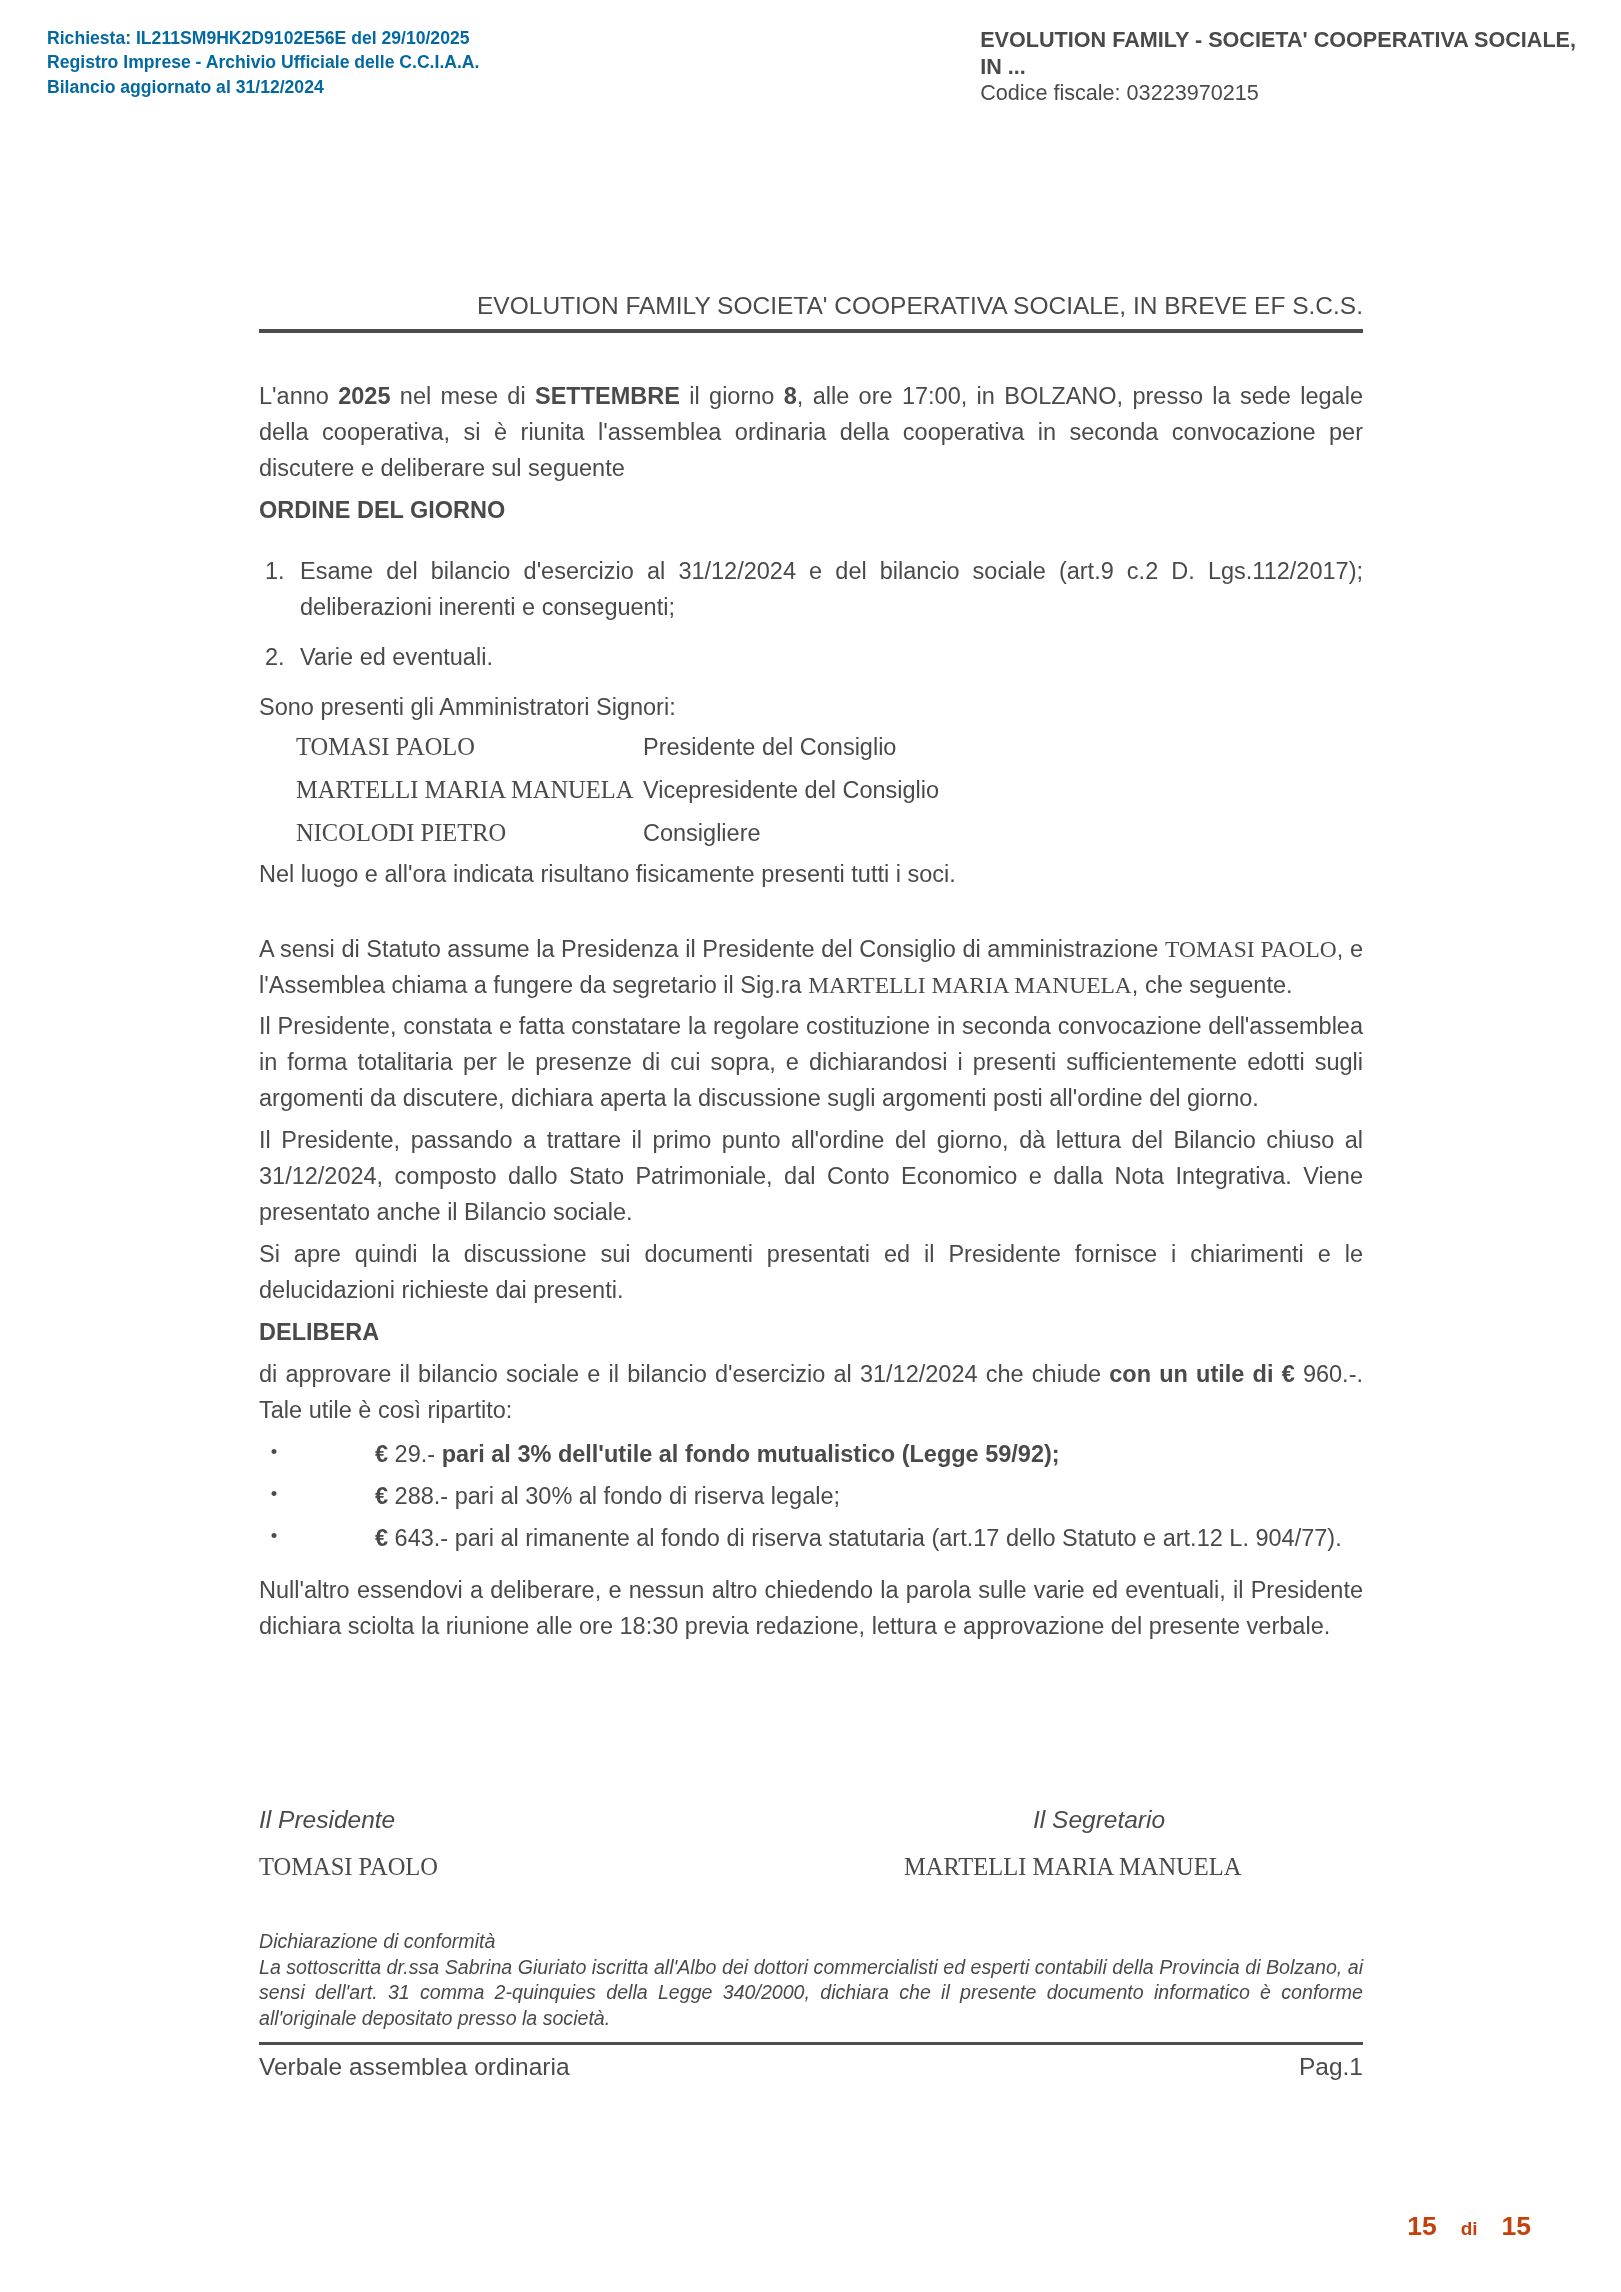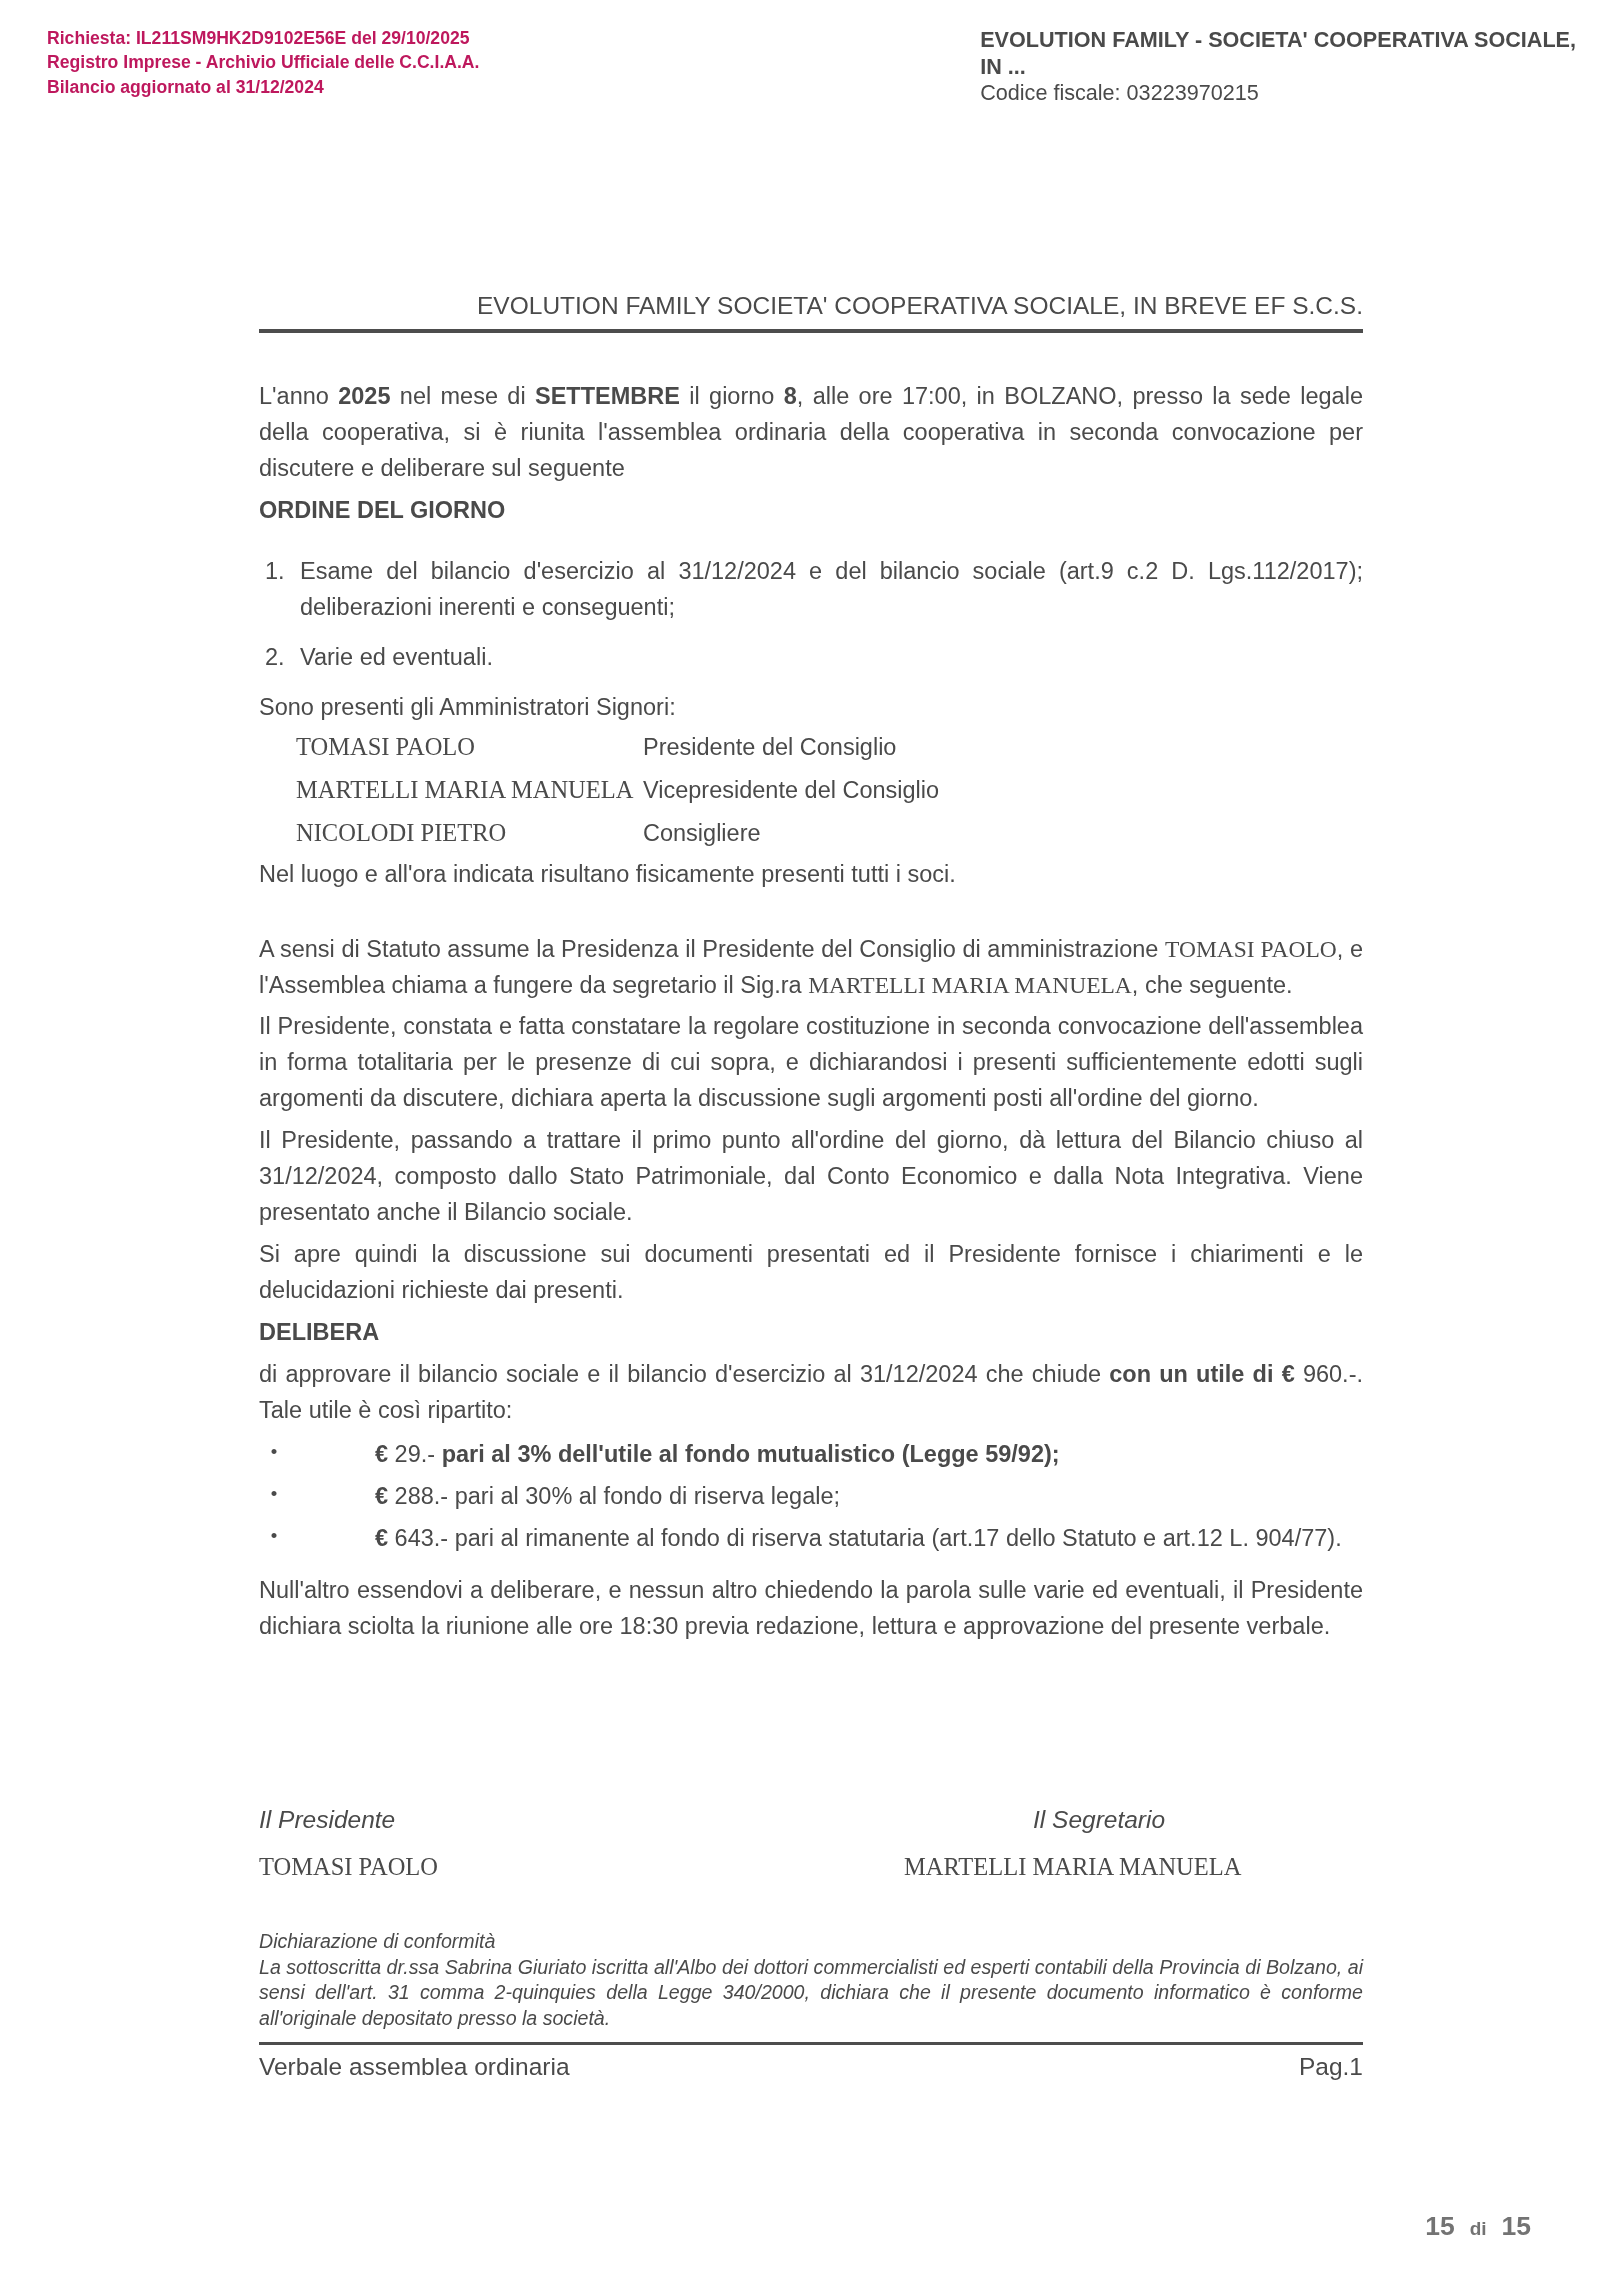--- a/index.html
+++ b/index.html
@@ -4,21 +4,21 @@
 <style>
   html,body { margin:0; padding:0; background:#ffffff; }
   .page {
     position:relative; width:1621px; height:2293px; background:#ffffff;
     font-family:"Liberation Sans", sans-serif; color:#4a4a4a; overflow:hidden;
   }
   .b { font-weight:bold; }
   .serif { font-family:"Liberation Serif", serif; }
 
   
-  .stamp { position:absolute; left:47px; top:25.5px; font-weight:bold; font-size:17.6px; line-height:24.5px; color:#be185d; }
+  .stamp { position:absolute; left:47px; top:25.5px; font-weight:bold; font-size:17.6px; line-height:24.5px; color:#0369a1; }
 
   
   .company-header { position:absolute; right:45px; top:27.4px; text-align:left; font-size:21.6px; line-height:26.5px; }
   .company-header .company-name { font-weight:bold; }
 
   
   .content { position:absolute; left:259px; top:290px; width:1104px; font-size:23.5px; line-height:36px; }
 
   .doc-title { text-align:right; font-size:24.5px; line-height:31px; padding-bottom:7.8px; border-bottom:4.9px solid #4d4d4d; margin-bottom:45px; white-space:nowrap; }
 
@@ -49,21 +49,21 @@
   .sig-name { font-family:"Liberation Serif", serif; white-space:nowrap; }
 
   
   .conformity { position:absolute; left:259px; top:1929px; width:1104px; font-size:19.6px; line-height:25.5px; font-style:italic; }
   .conformity .body { text-align:justify; }
 
   
   .footer { position:absolute; left:259px; top:2042px; width:1104px; border-top:3.9px solid #4d4d4d; padding-top:7.8px; display:flex; justify-content:space-between; font-size:24.5px;gap:43px; }
 
   
-  .pagination { position:absolute; right:90px; top:2211px; color:#737373; font-weight:bold; display:flex; align-items:baseline; gap:15px; }
+  .pagination { position:absolute; right:90px; top:2211px; color:#c2410c; font-weight:bold; display:flex; align-items:baseline; gap:24px; }
   .pagination .num { font-size:26.5px; }
   .pagination .sep { font-size:19px; }
 </style>
 </head>
 <body>
 
 <div class="page">
 
   <div class="stamp">
     <div>Richiesta: IL211SM9HK2D9102E56E del 29/10/2025</div>

